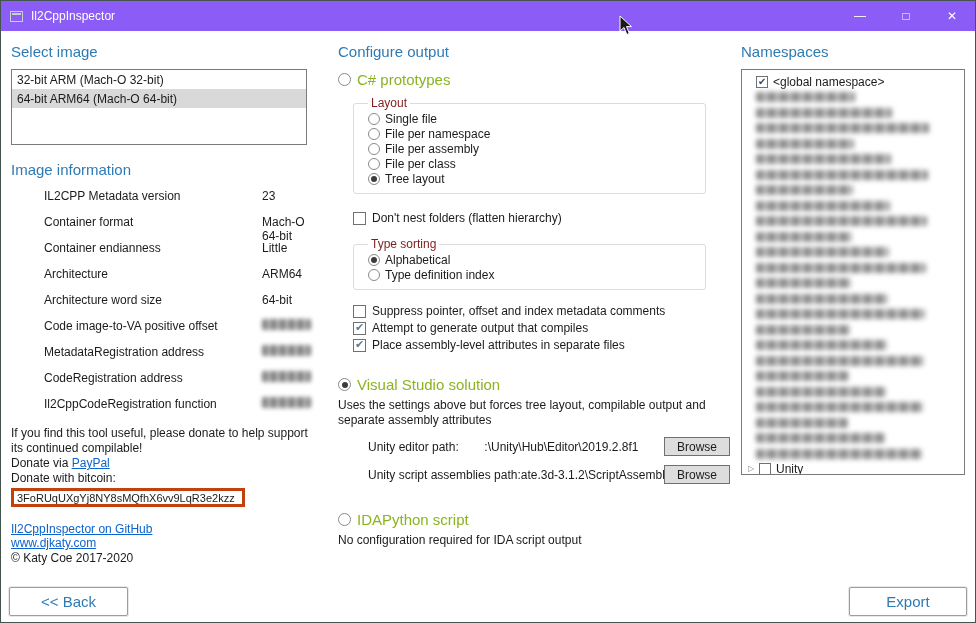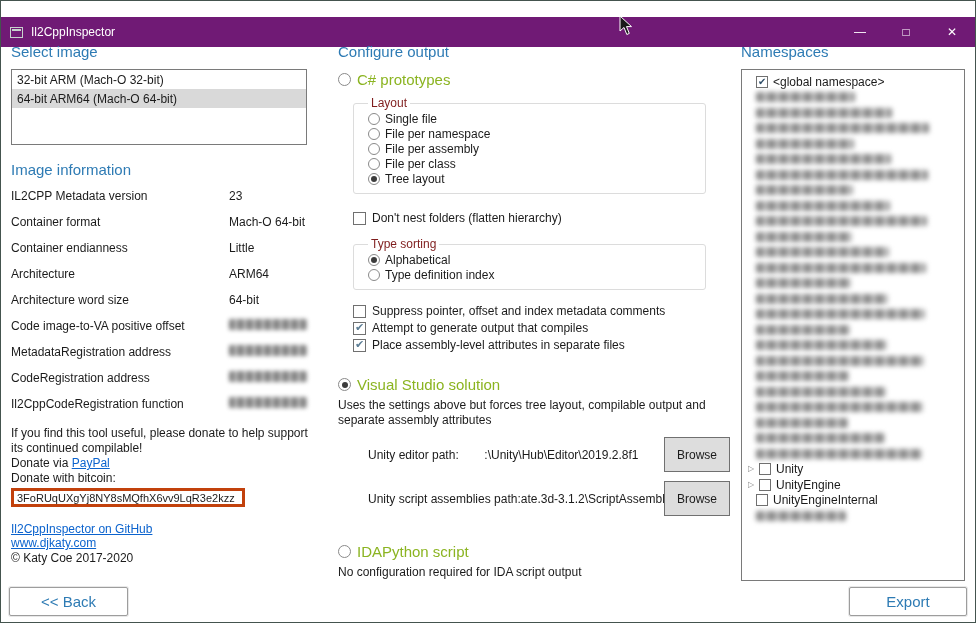--- a/index.html
+++ b/index.html
@@ -8,22 +8,22 @@
     font-family: "Liberation Sans", sans-serif;
     font-size: 12px;
     color: #1b1b1b;
     background: #fff;
     position: relative;
     overflow: hidden;
     border: 1px solid #44544e;
   }
   
   .titlebar {
-    position: absolute; top: 16px; left: 0; right: 0; height: 30px;
-    background: #701a75; display: flex; align-items: center; color: #fff;
+    position: absolute; top: 0; left: 0; right: 0; height: 30px;
+    background: #8b5cf6; display: flex; align-items: center; color: #fff;
   }
   .app-icon {
     width: 13px; height: 11px; margin-left: 9px;
     border: 1px solid #c6d2cc; position: relative; background: transparent;
   }
   .app-icon::after {
     content:''; position:absolute; top:1px; left:1px; right:1px; height:2px; background:#c6d2cc;
   }
   .title-text { font-size: 12px; margin-left: 8px; }
   .win-btns { margin-left: auto; display: flex; height: 100%; }
@@ -78,21 +78,21 @@
   }
   legend { font-size: 12px; color: #7f1d1d; padding: 0 3px; margin-left: 0px; }
   
   .panel { position: absolute; top: 42px; }
   .panel-left   { left: 10px;  width: 300px; }
   .panel-mid    { left: 337px; width: 394px; }
   .panel-right  { left: 740px; width: 226px; }
   
   .image-listbox { margin-top: 9px; height: 76px; width: 296px; }
   .imginfo-h { margin-top: 16px; }
-  .info-table { margin-top: 11px; }
+  .info-table { margin-top: 11px; margin-left: 33px; }
   .info-row { display: flex; height: 26px; align-items: flex-start; font-size: 12px; }
   .info-label { width: 218px; flex: none; }
   .donate-p { margin-top: 3px; line-height: 15px; width: 298px; }
   .line { line-height: 15px; }
   .btc-input {
     margin-top: 2px; width: 234px; height: 19px; border: 3px solid #c2410c;
     font-family: "Liberation Sans", sans-serif; font-size: 11px; padding: 1px 3px; color: #1b1b1b;
   }
   .gh-link { display: inline-block; margin-top: 15px; }
   .copyright { line-height: 15px; }
@@ -103,27 +103,27 @@
   .flatten-row { margin-top: 17px; margin-left: 15px; }
   .sorting-group { margin-top: 12px; }
   .suppress-row { margin-top: 14px; margin-left: 15px; }
   .tight-row { margin-top: 3px; margin-left: 15px; }
   .vs-row { margin-top: 24px; }
   .vs-desc { margin-top: 5px; line-height: 15px; width: 380px; }
   .path-row { display: flex; align-items: center; margin-top: 9px; margin-left: 30px; width: 362px; }
   .path-label { flex: none; }
   .path-value { flex: 1; text-align: center; margin-right: 0; white-space: nowrap; overflow: hidden; }
   .browse-btn {
-    flex: none; width: 66px; height: 35px; background: #dddddd; border: 1px solid #707070;
+    flex: none; width: 66px; height: 19px; background: #dddddd; border: 1px solid #707070;
     font-family: "Liberation Sans", sans-serif; font-size: 12px; color: #1b1b1b; cursor: default;
   }
   .ida-row { margin-top: 27px; }
   .ida-desc { margin-top: 5px; line-height: 15px; }
   
-  .ns-box { margin-top: 9px; width: 224px; height: 512px; padding: 4px 2px; }
+  .ns-box { margin-top: 9px; width: 224px; height: 406px; padding: 4px 2px; }
   .ns-row { display: flex; align-items: center; height: 15.5px; padding-left: 12px; }
   .ns-row.has-expander { padding-left: 4px; }
   .expander { color: #8a8a8a; font-size: 8px; width: 11px; flex: none; line-height: 8px; }
   .ns-row .checkbox { width: 12px; height: 12px; }
   .ns-row .checkbox.checked::after { font-size: 10px; color: #2f4e68; top: -1px; }
   .ns-label { margin-left: 5px; font-size: 12px; white-space: nowrap; }
   .ns-blur {
     display: inline-block; height: 10px; border-radius: 2px;
     background: repeating-linear-gradient(90deg,#8a8a8a 0 7px,#bdbdbd 7px 12px);
     filter: blur(2.5px);

